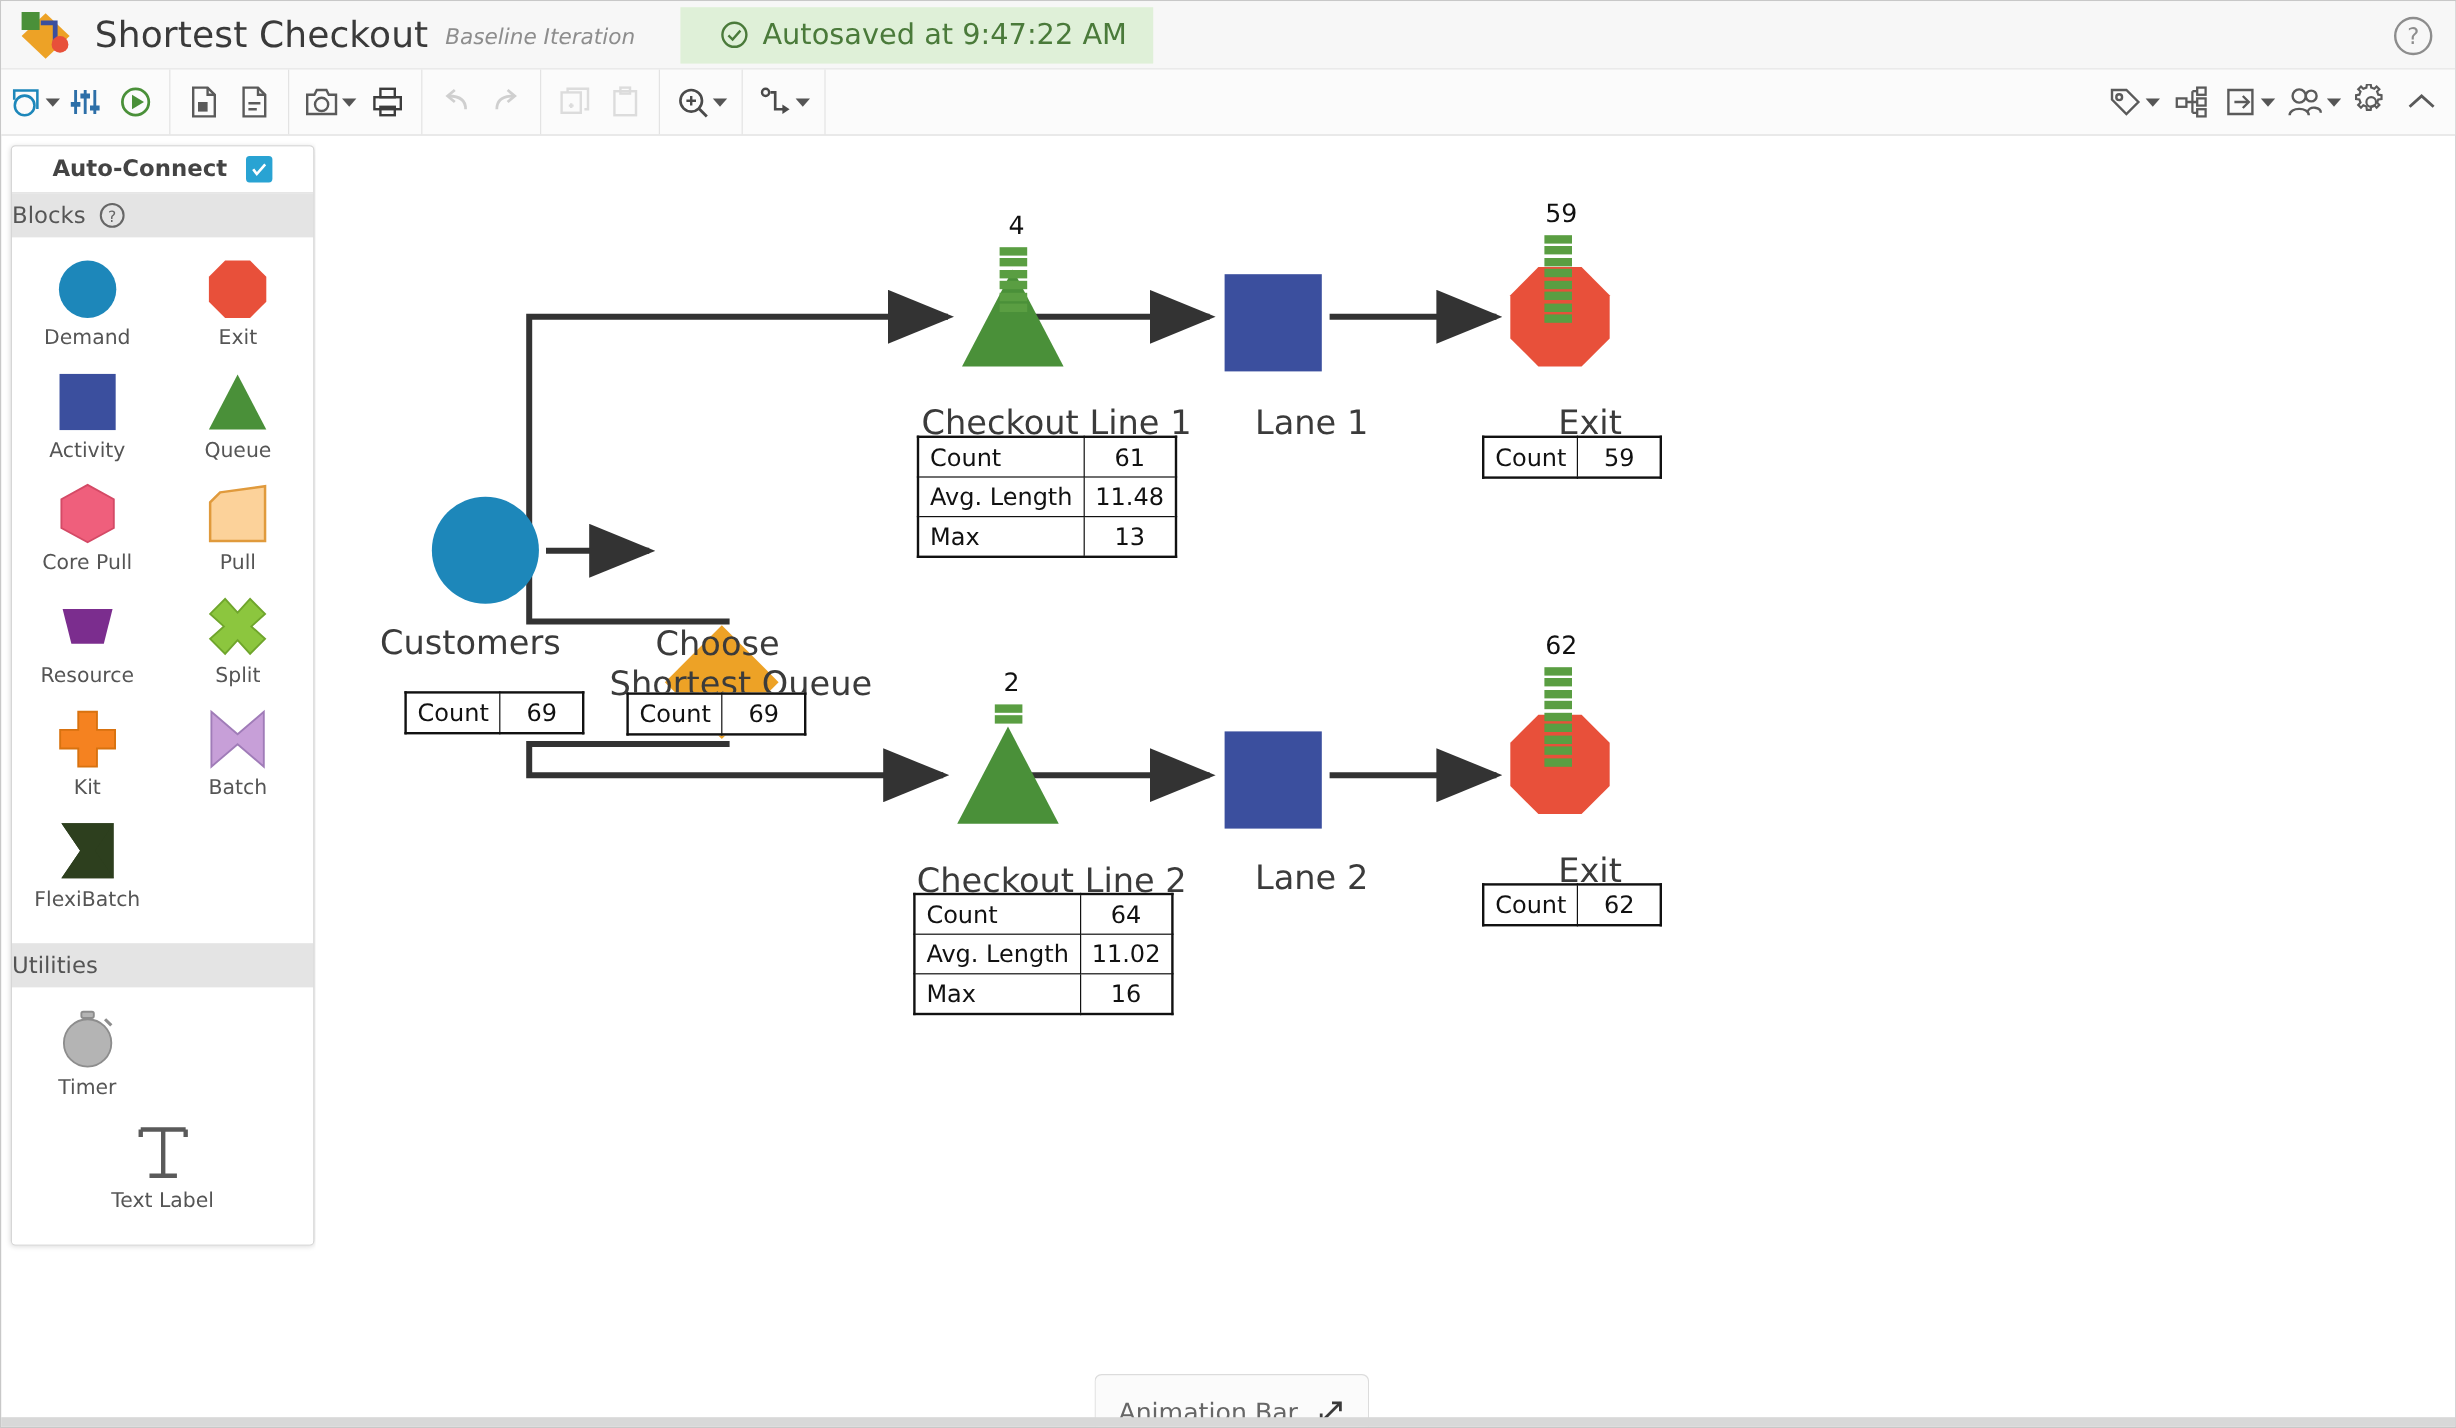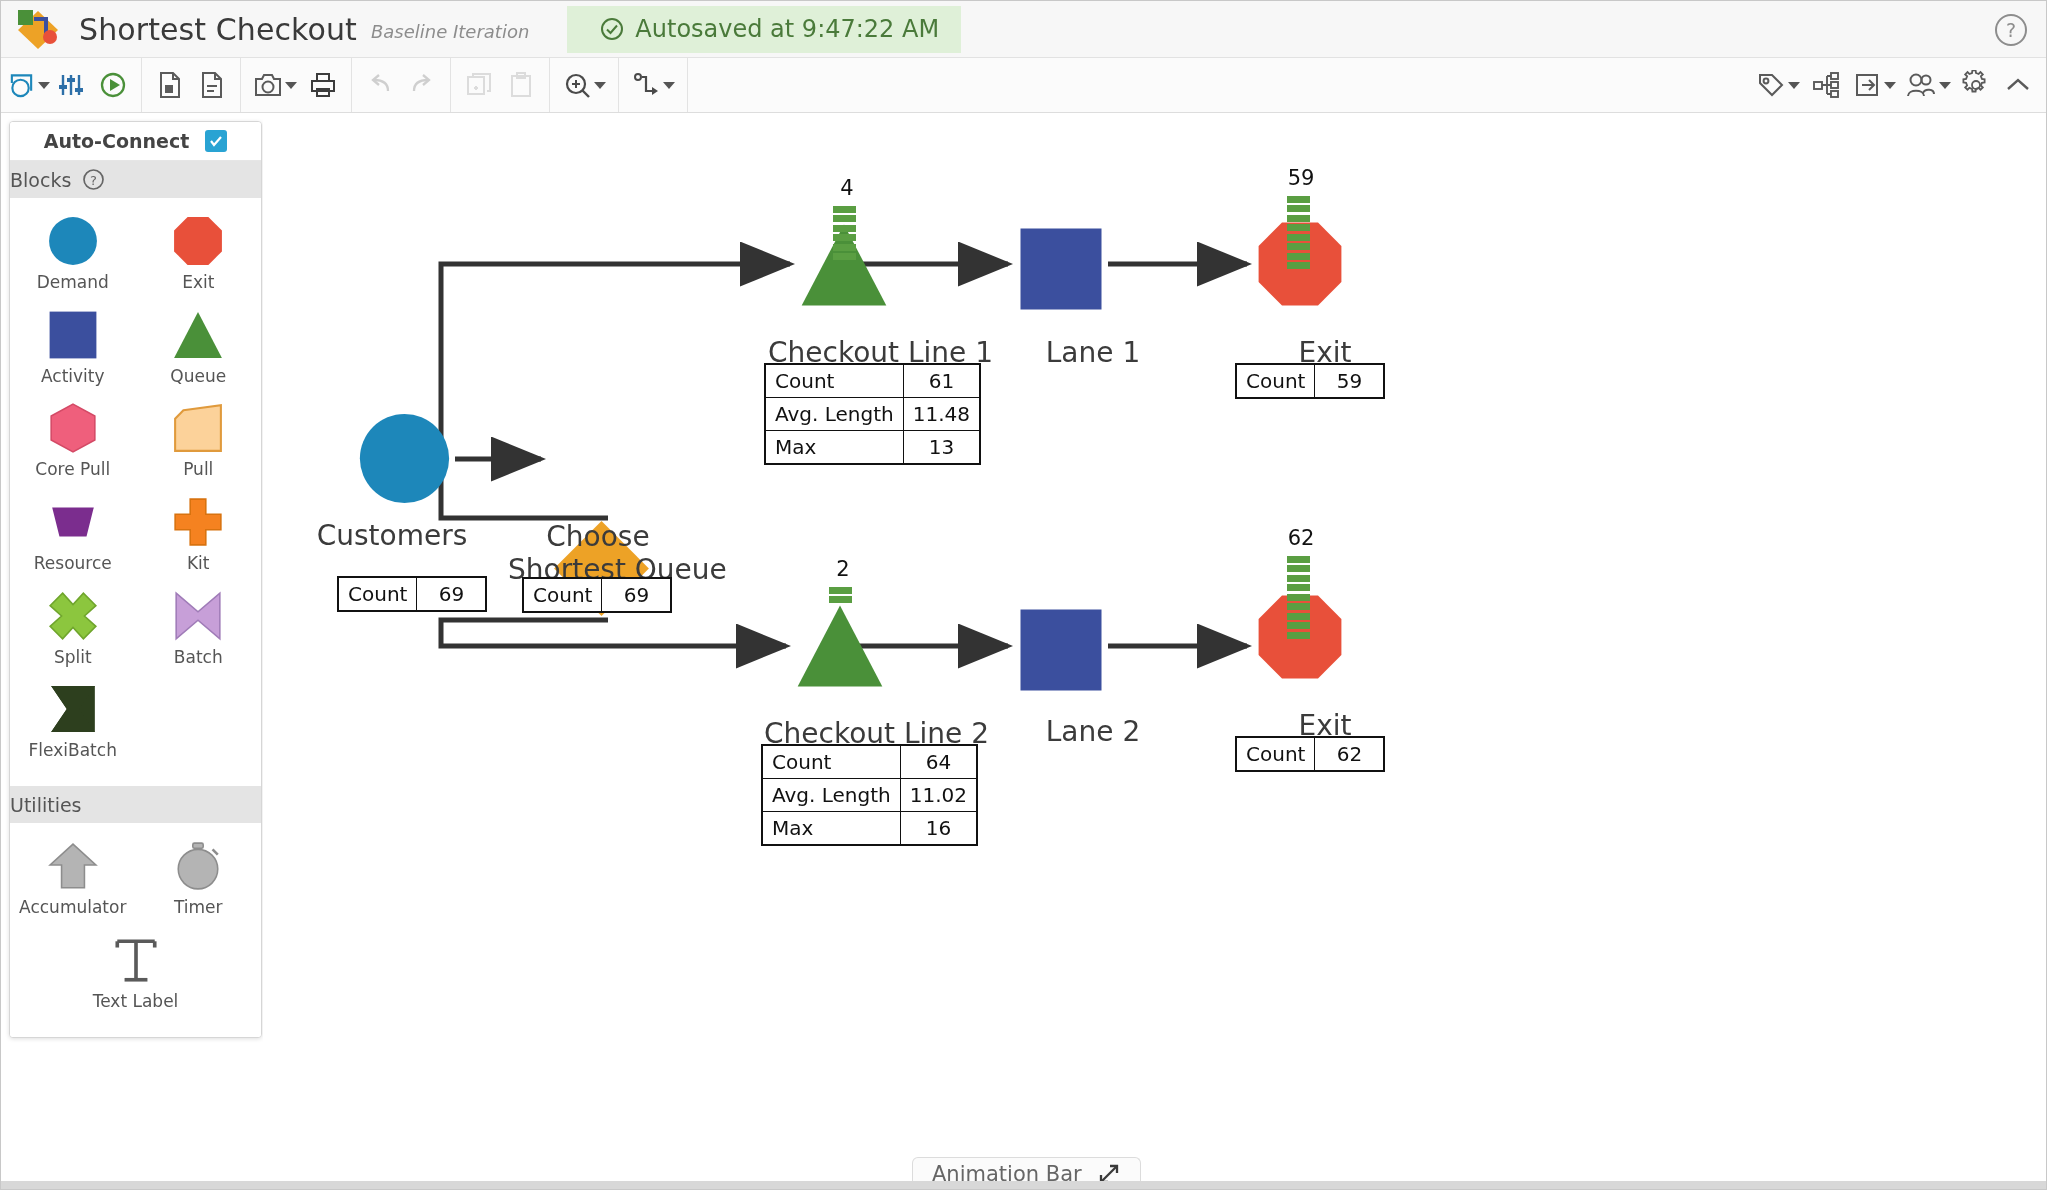--- a/index.html
+++ b/index.html
@@ -66,21 +66,21 @@
   .stat td{border:1px solid #111;font-size:20px;color:#111;padding:3px 9px;height:26px;}
   .stat td.k{text-align:left;}
   .stat td.v{text-align:center;min-width:50px;}
   .qstack{position:absolute;display:flex;flex-direction:column-reverse;align-items:center;}
   .qstack .bar{width:23px;height:7px;background:#5a9e42;margin-top:2.5px;}
   .qnum{position:absolute;font-size:21px;color:#111;text-align:center;width:60px;}
 
   
   .animbar{position:absolute;left:911px;bottom:0;background:#fbfbfb;
            border:1px solid #dcdcdc;border-bottom:none;border-radius:6px 6px 0 0;
-           height:32px;display:flex;align-items:center;padding:0 19px;
+           height:44px;display:flex;align-items:flex-end;padding:0 19px;
            box-sizing:border-box;cursor:pointer;}
   .animbar .t{font-size:21px;color:#666;}
   .animbar .ex{margin-left:15px;width:24px;height:24px;}
   .footer{position:absolute;left:0;bottom:0;width:100%;height:8px;background:#d8d8d8;}
 </style>
 </head>
 <body>
 
 <div class="app">
 
@@ -361,32 +361,32 @@
       <div class="sh">
             <svg width="52" height="52" viewBox="0 0 100 100">
               <polygon points="10,22 90,22 76,78 24,78" fill="#7b2d8e"></polygon>
             </svg>
           </div>
       <div class="nm">Resource</div>
     </div>
     <div class="cell">
       <div class="sh">
             <svg width="52" height="52" viewBox="0 0 100 100">
+              <polygon points="30,6 50,28 70,6 94,30 72,50 94,70 70,94 50,72 30,94 6,70 28,50 6,30" fill="#8cc63e" stroke="#6fa52c" stroke-width="3"></polygon>
+            </svg>
+          </div>
+      <div class="nm">Split</div>
+    </div>
+    <div class="cell">
+      <div class="sh">
+            <svg width="52" height="52" viewBox="0 0 100 100">
               <polygon points="35,6 65,6 65,35 94,35 94,65 65,65 65,94 35,94 35,65 6,65 6,35 35,35" fill="#f58220" stroke="#d8720f" stroke-width="3"></polygon>
             </svg>
           </div>
       <div class="nm">Kit</div>
-    </div>
-    <div class="cell">
-      <div class="sh">
-            <svg width="52" height="52" viewBox="0 0 100 100">
-              <polygon points="30,6 50,28 70,6 94,30 72,50 94,70 70,94 50,72 30,94 6,70 28,50 6,30" fill="#8cc63e" stroke="#6fa52c" stroke-width="3"></polygon>
-            </svg>
-          </div>
-      <div class="nm">Split</div>
     </div>
     <div class="cell">
       <div class="sh">
             <svg width="52" height="52" viewBox="0 0 100 100">
               <polygon points="8,6 50,42 92,6 92,94 50,58 8,94" fill="#c79fd8" stroke="#a07cb8" stroke-width="3"></polygon>
             </svg>
           </div>
       <div class="nm">Batch</div>
     </div>
     <div class="cell">
@@ -398,28 +398,20 @@
           </div>
       <div class="nm">FlexiBatch</div>
     </div>
       </div>
 
     <div class="section-head">
       <span>Utilities</span>
     </div>
 
     <div class="grid" id="utils-grid">
-    <div class="cell">
-      <div class="sh">
-            <svg width="52" height="52" viewBox="0 0 100 100">
-              <polygon points="50,8 94,48 72,48 72,92 28,92 28,48 6,48" fill="#b4b4b4" stroke="#8d8d8d" stroke-width="3"></polygon>
-            </svg>
-          </div>
-      <div class="nm">Accumulator</div>
-    </div>
     <div class="cell">
       <div class="sh">
             <svg width="52" height="52" viewBox="0 0 100 100">
               <circle cx="50" cy="56" r="38" fill="#b4b4b4" stroke="#8d8d8d" stroke-width="3"></circle>
               <rect x="40" y="6" width="20" height="10" rx="3" fill="#b4b4b4" stroke="#8d8d8d" stroke-width="3"></rect>
               <line x1="78" y1="18" x2="88" y2="28" stroke="#8d8d8d" stroke-width="5"></line>
             </svg>
           </div>
       <div class="nm">Timer</div>
     </div>

